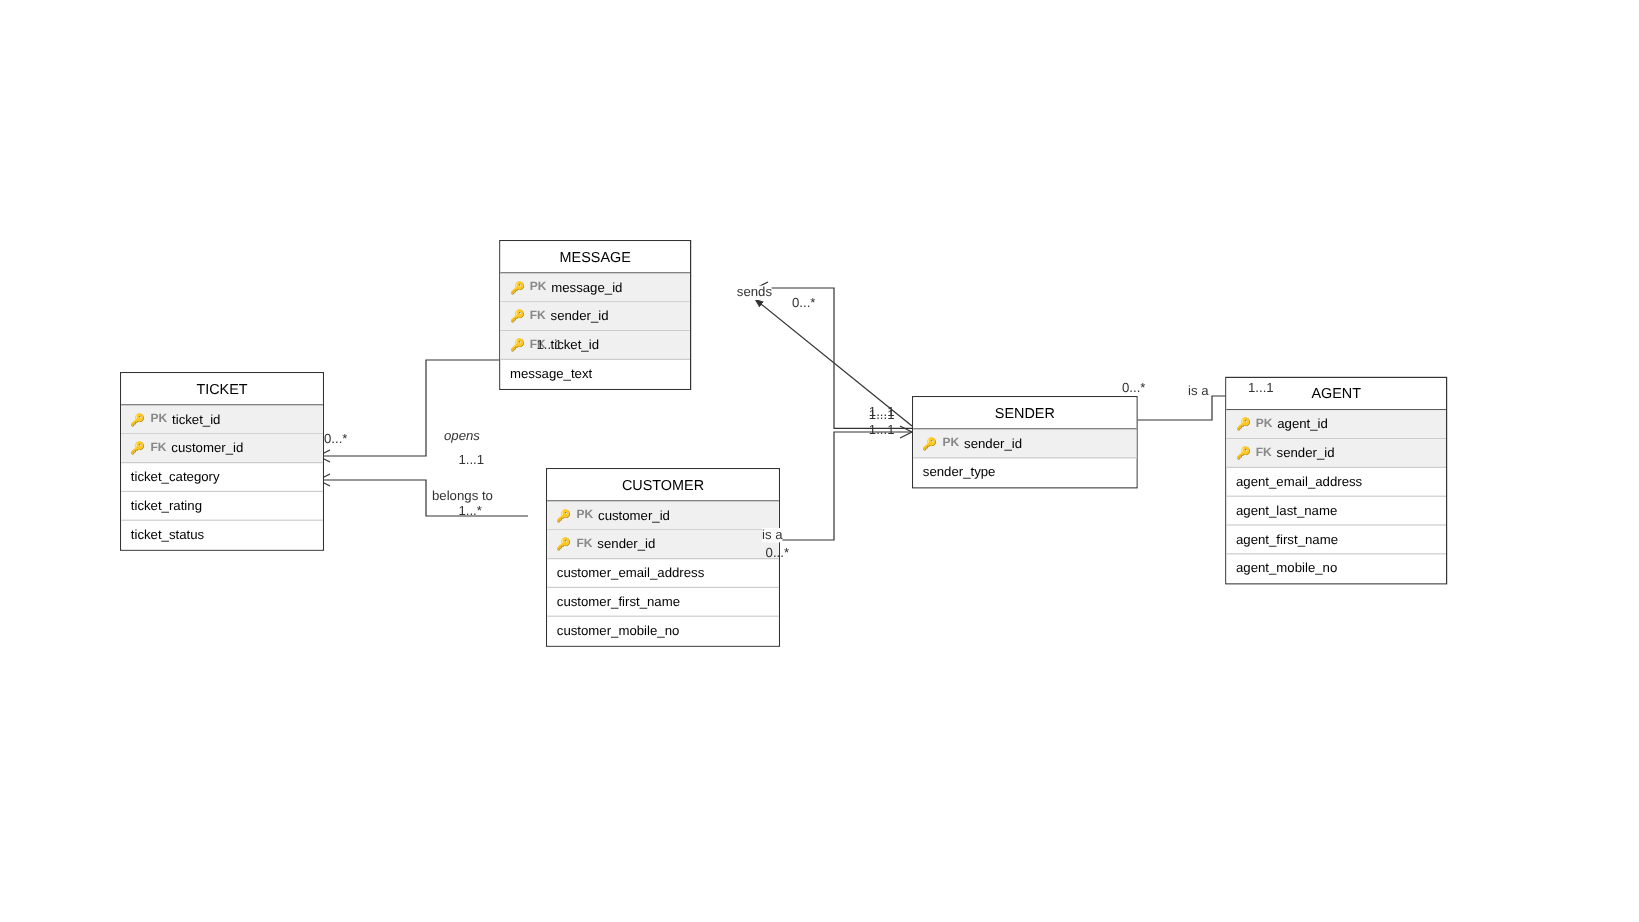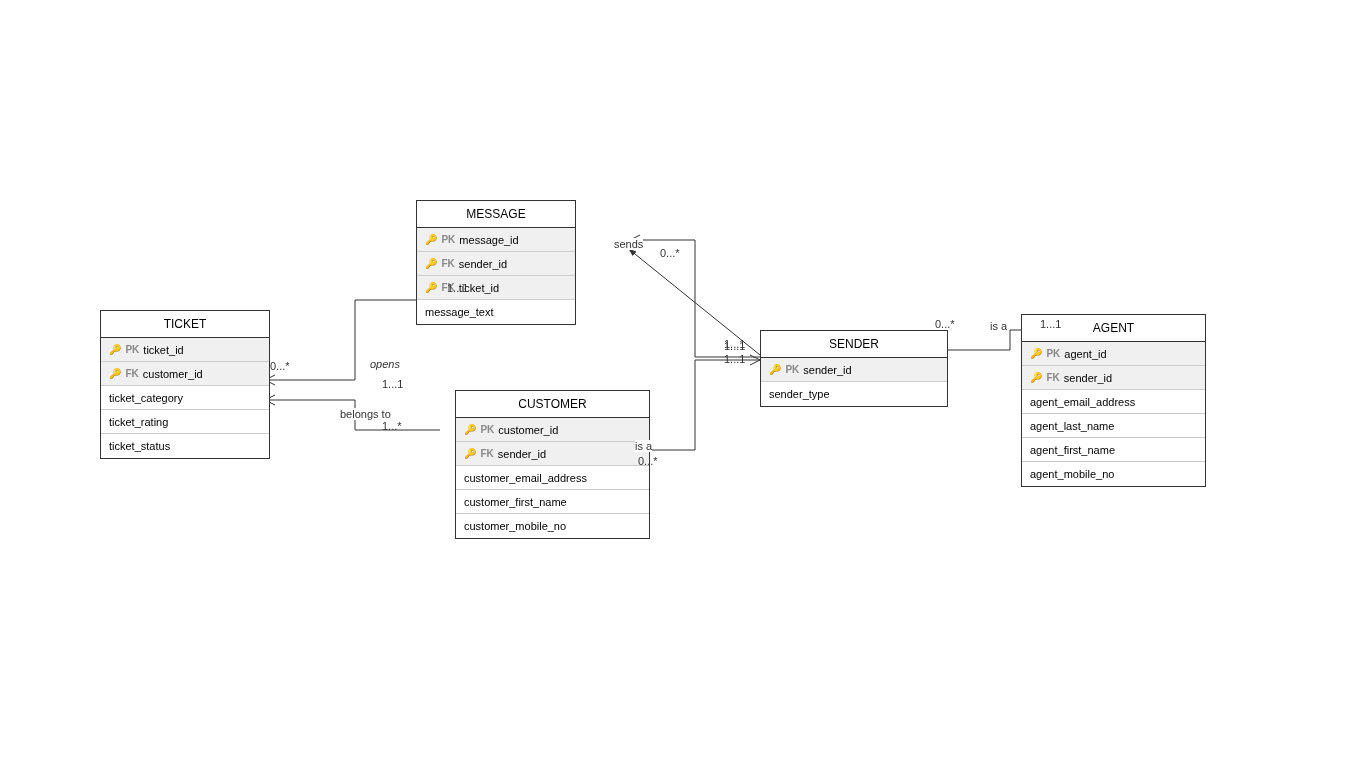--- a/index.html
+++ b/index.html
@@ -257,21 +257,21 @@
         <span class="field-name">agent_first_name</span>
       </div>
       <div class="er-field">
         <span class="field-name">agent_mobile_no</span>
       </div>
     </div>
   </div>
 
   <span class="relation-label" style="left: 614px; top: 238px;">sends</span>
   <span class="relation-label" style="left: 370px; top: 358px; font-style: italic;">opens</span>
-  <span class="relation-label" style="left: 340px; top: 408px;">belongs to</span>
+  <span class="relation-label" style="left: 360px; top: 408px;">belongs to</span>
   <span class="relation-label" style="left: 635px; top: 440px;">is a</span>
   <span class="relation-label" style="left: 990px; top: 320px;">is a</span>
 
   <span class="cardinality-label" style="left: 724px; top: 338px;">1...1</span>
   <span class="cardinality-label" style="left: 660px; top: 247px;">0...*</span>
 
   <span class="cardinality-label" style="left: 382px; top: 378px;">1...1</span>
   <span class="cardinality-label" style="left: 270px; top: 360px;">0...*</span>
 
   <span class="cardinality-label" style="left: 382px; top: 420px;">1...*</span>

